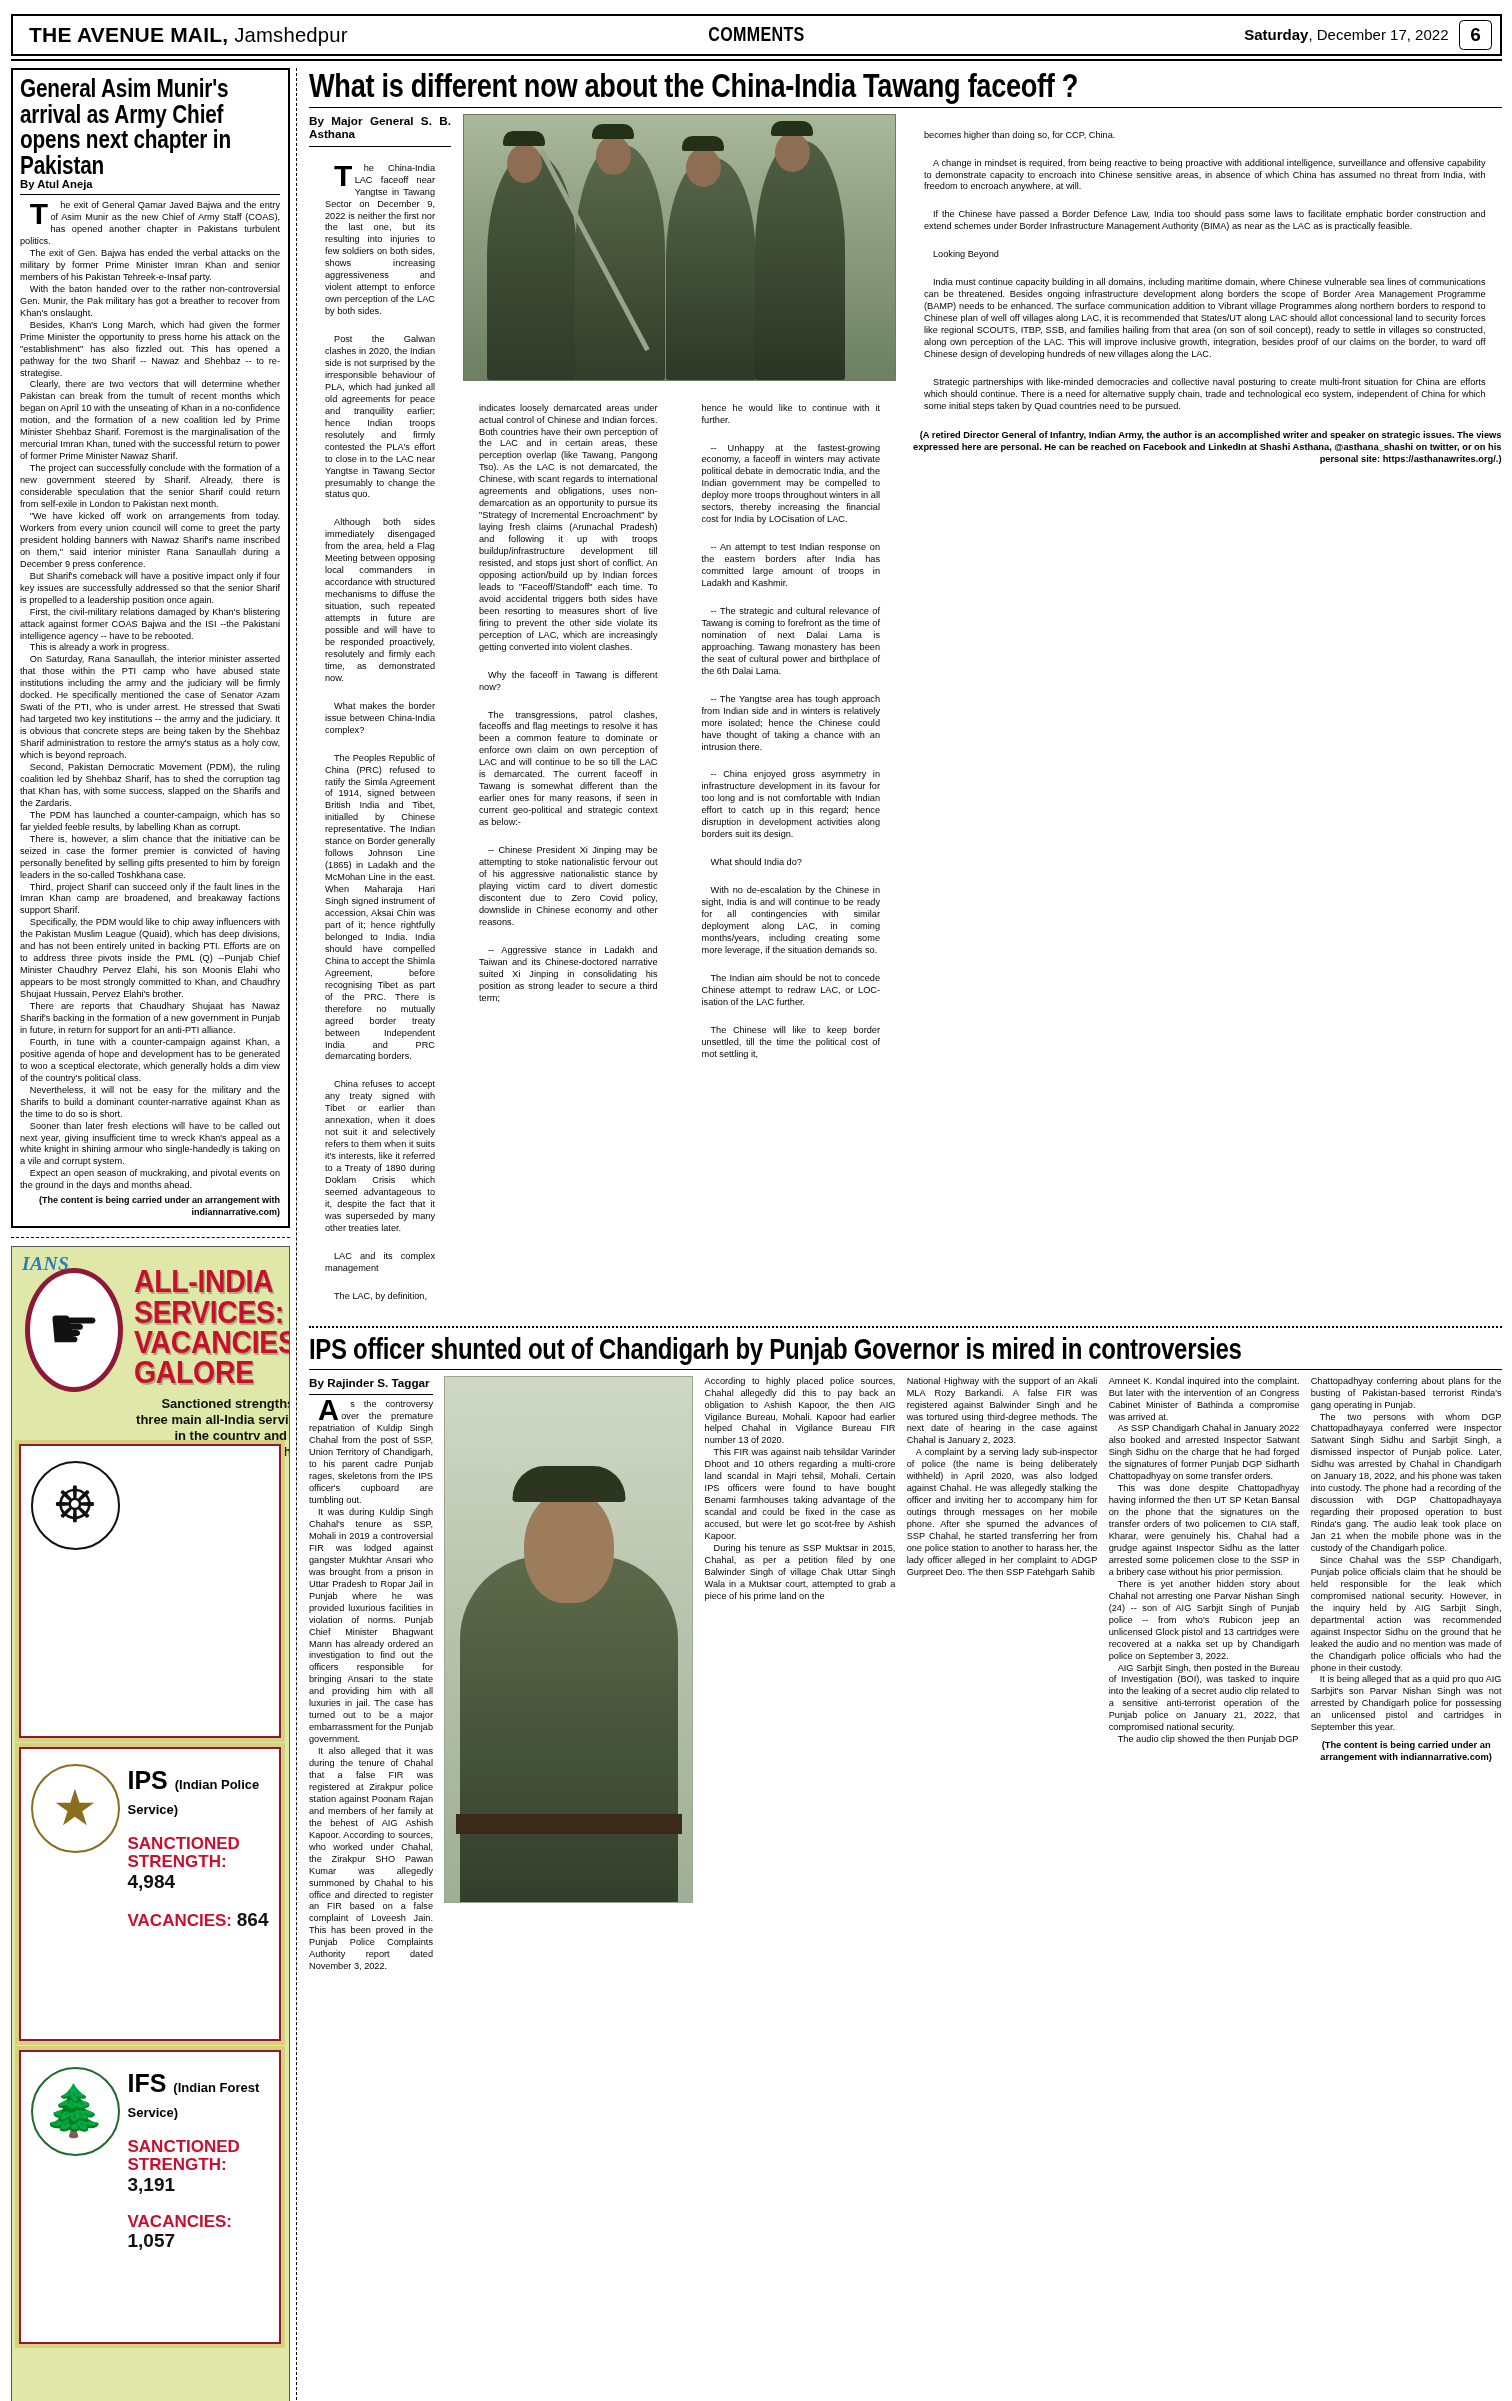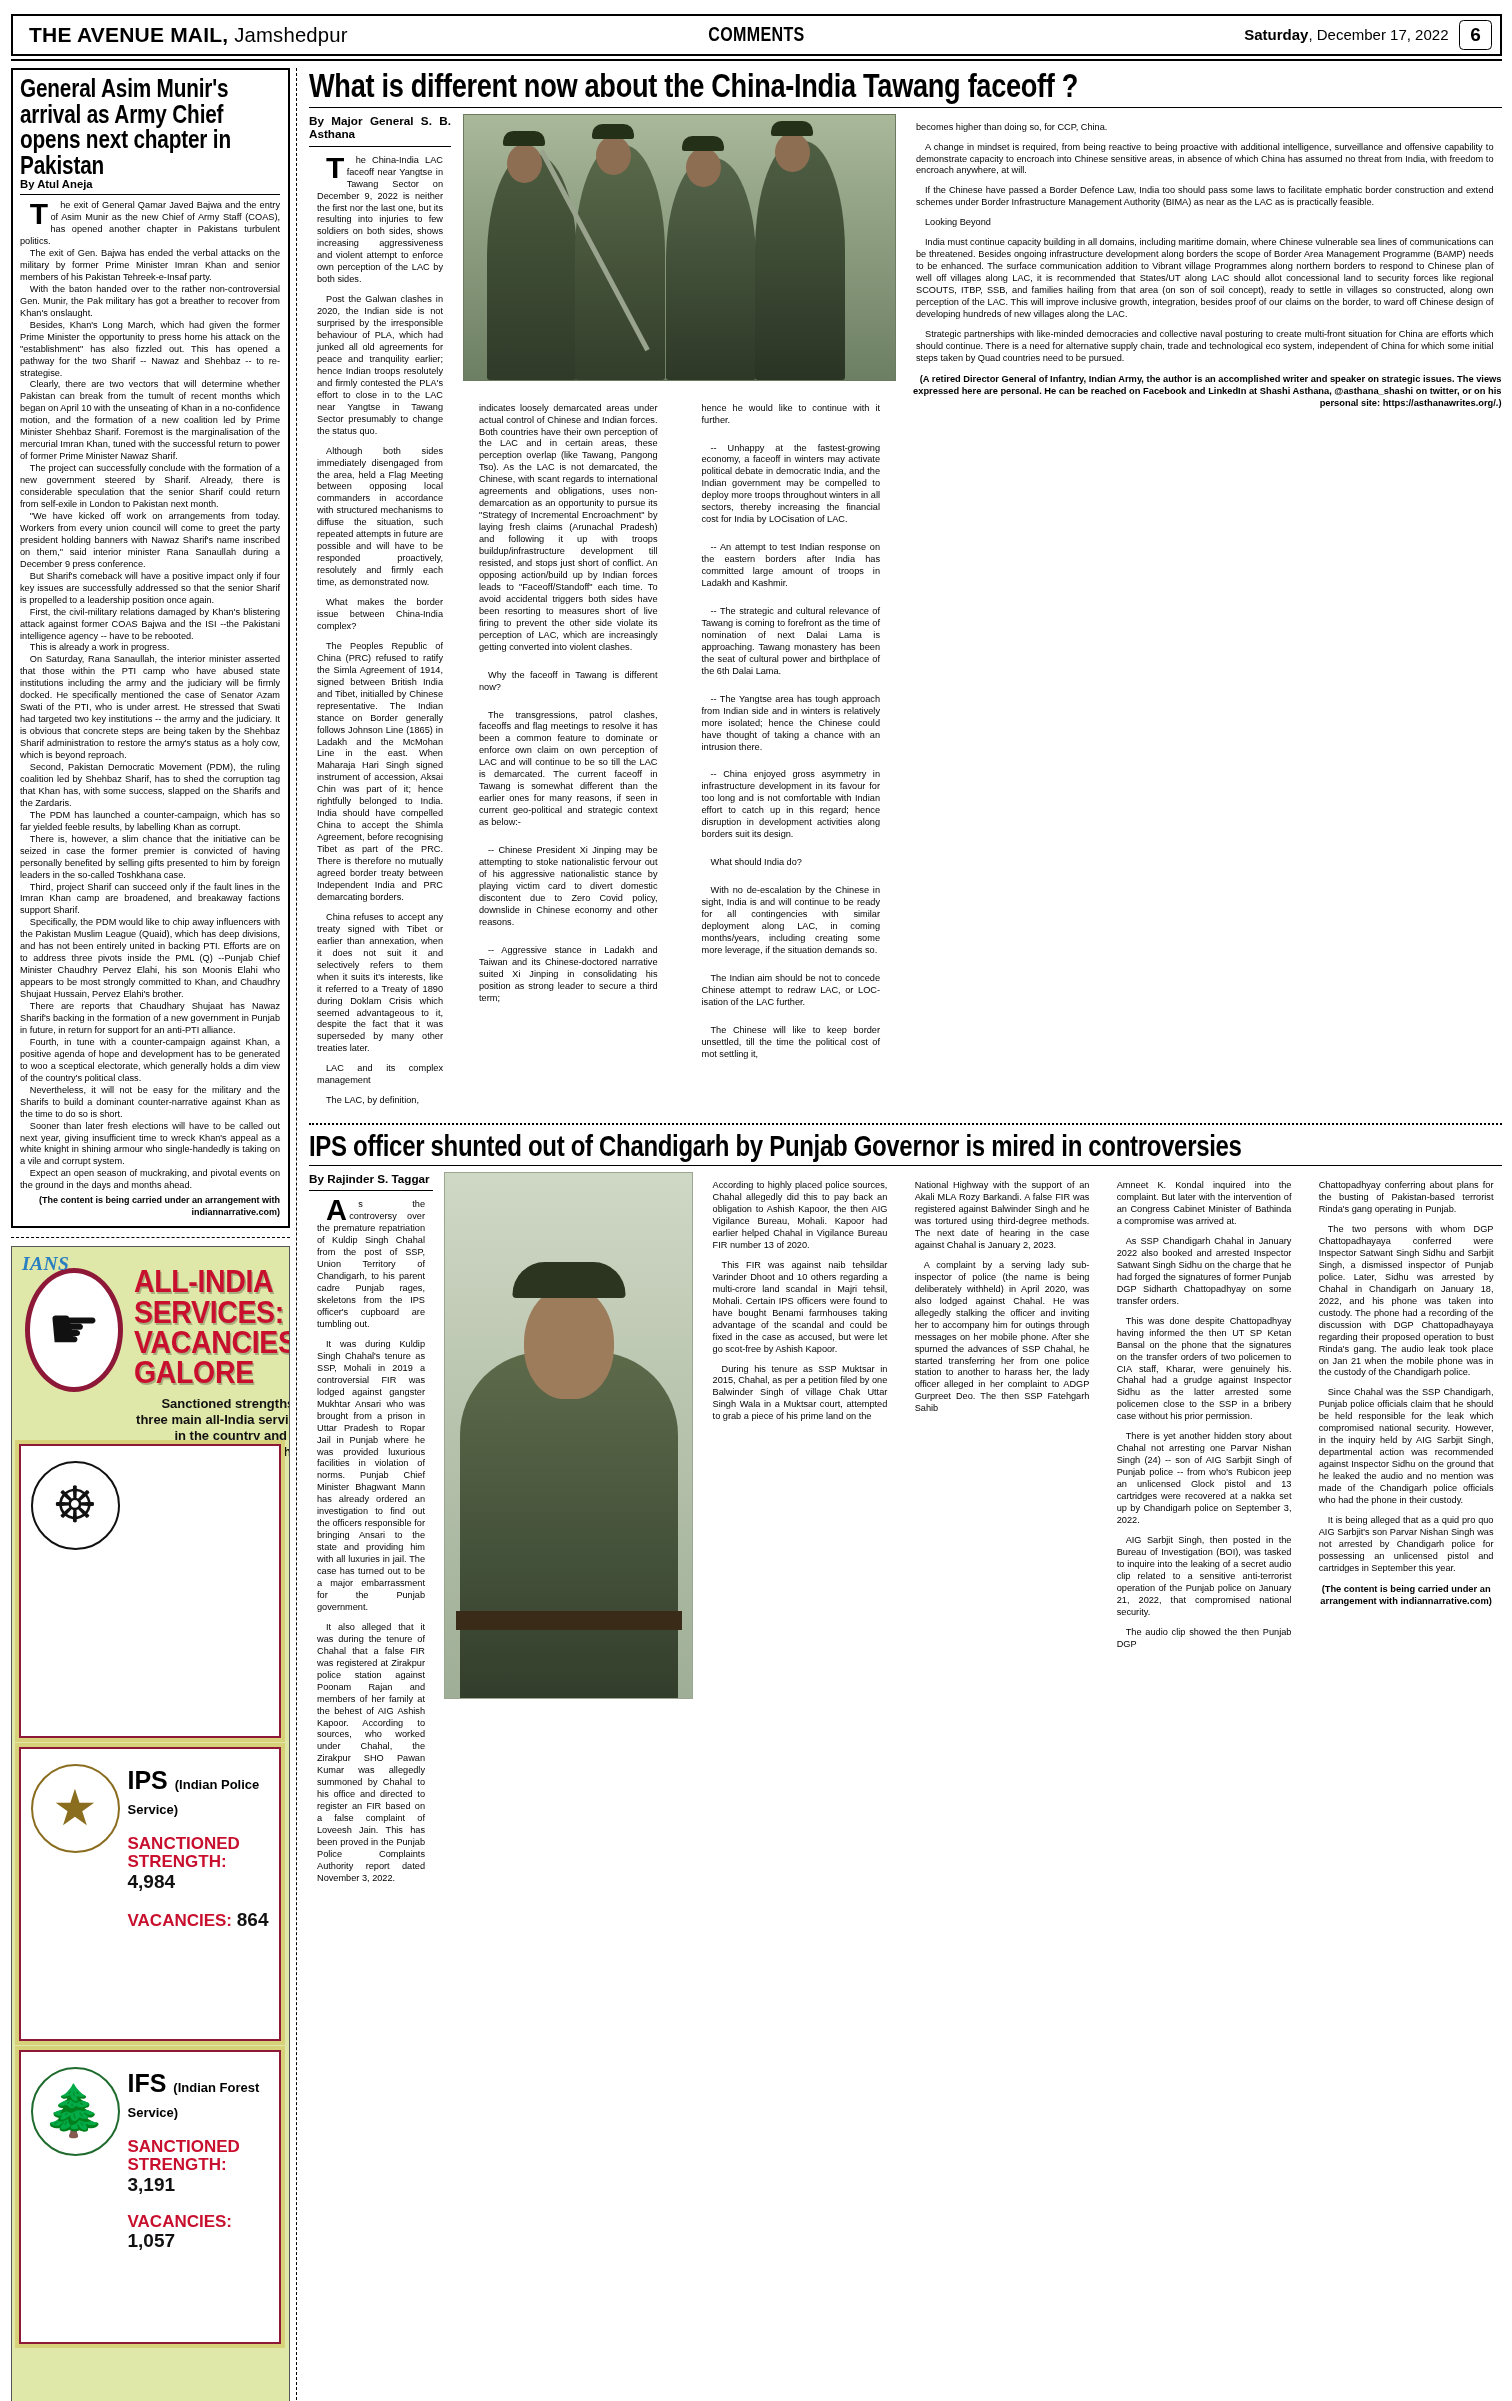--- a/index.html
+++ b/index.html
@@ -128,21 +128,21 @@
   .rhead {
     font-size:34px; font-weight:bold; line-height:1;
     transform:scaleX(.80); transform-origin:left top;
     width:125%; letter-spacing:-0.4px;
     margin-bottom:4.5px;
   }
   .rhead-rule { border-top:1.5px solid #000; margin:3px 0 6px 0; }
 
   .article-flow { display:flex; gap:12px; }
   .acol { font-size:9.2px; line-height:1.30; text-align:justify; }
-  .acol p { text-indent:9px; margin:8px; }
+  .acol p { text-indent:9px; margin:16px; }
   .acol p.noind{ text-indent:0; }
 
   .ci-c1 { width:142px; flex:0 0 142px; }
   .ci-photo-wrap { width:433px; flex:0 0 433px; }
   .ci-c-rest { flex:1; }
 
   .byline-box { font-size:11.7px; font-weight:bold; line-height:1.18; }
   .byline-rule { border-top:0.8px solid #000; margin:4.5px 0 4.5px 0; }
 
   .photo {
@@ -182,21 +182,21 @@
 
   
   .ipshead {
     font-size:30px; font-weight:bold; line-height:1;
     transform:scaleX(.80); transform-origin:left top;
     width:125%; letter-spacing:-0.4px;
   }
   .ipshead-rule{ border-top:1.5px solid #000; margin:4.5px 0 6px 0; }
   .ips-flow { display:flex; gap:11.3px; }
   .ips-col { flex:1; font-size:9.2px; line-height:1.30; text-align:justify; }
-  .ips-col p { text-indent:9px; margin:8px; }
+  .ips-col p { text-indent:9px; margin:0; }
   .ips-col p.noind { text-indent:0; }
   .ips-photo {
     width:249px; height:527px; position:relative; overflow:hidden;
     background:linear-gradient(180deg,#cfd8c5 0%, #b9c4ae 45%, #9fae96 100%);
     border:0.8px solid #9aa68f;
   }
   .ips-photo .uniform {
     position:absolute; left:50%; transform:translateX(-50%);
     bottom:0; width:218px; height:346px;
     background:linear-gradient(180deg,#5d6a4a 0%,#44513a 60%,#333d2b 100%);

